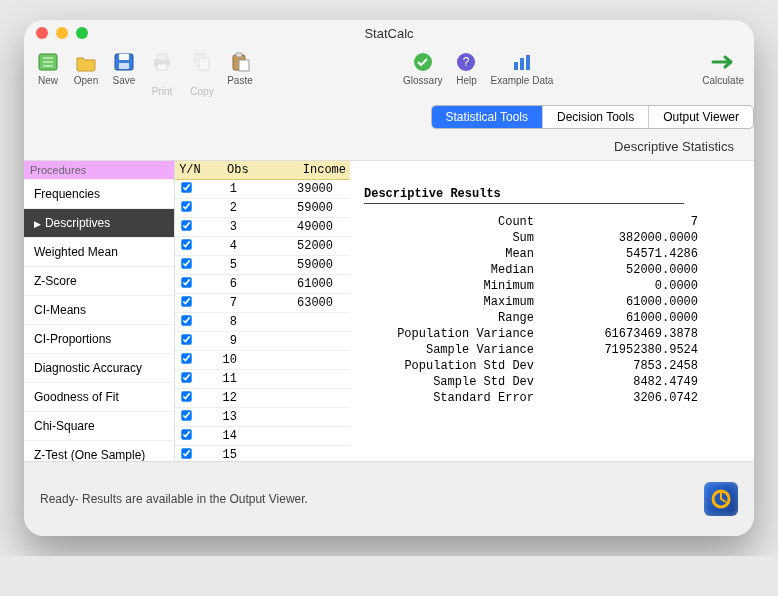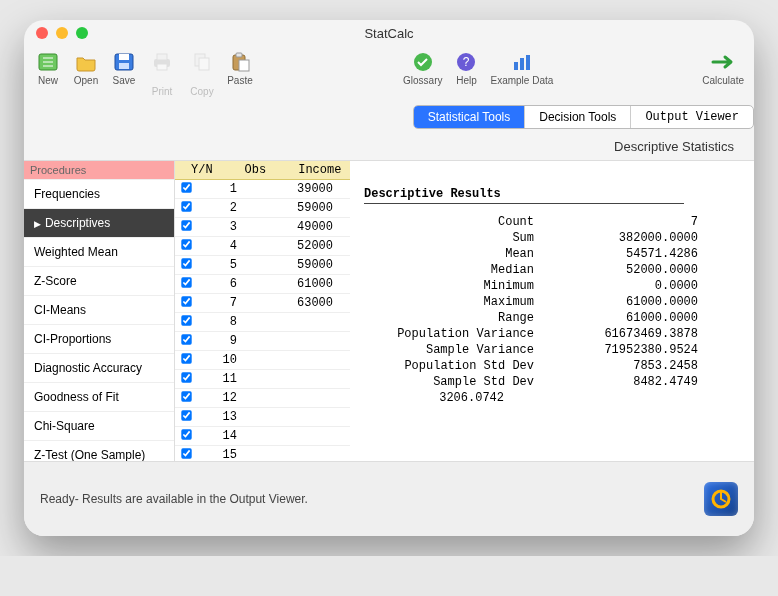--- a/index.html
+++ b/index.html
@@ -17,33 +17,33 @@
   .title{font-size:13px;color:#333;}
   .toolbar{display:flex;align-items:flex-start;padding:4px 10px 2px 10px;gap:12px;}
   .tb-group{display:flex;gap:10px;}
   .tb-btn{display:flex;flex-direction:column;align-items:center;font-size:10px;color:#555;gap:1px;}
   .tb-icon{width:28px;height:24px;border-radius:4px;display:flex;align-items:center;justify-content:center;}
   .spacer{flex:1;}
   .calc-btn .tb-icon{font-size:20px;}
   .tabstrip{display:flex;justify-content:flex-end;margin:6px 0 8px 0;}
   .seg{display:flex;border:1px solid #bbb;border-radius:5px;overflow:hidden;background:#fff;font-size:12px;}
   .seg div{padding:4px 14px;border-right:1px solid #ccc;cursor:default;}
-  .seg div:last-child{border-right:none;font-family:Liberation Mono, monospace;}
+  .seg div:last-child{border-right:none;}
   .seg .active{background:#2a74ff;color:#fff;}
   .section-title{font-size:13px;color:#333;text-align:right;padding:2px 20px 6px 0;}
   .main{display:flex;background:#fff;height:300px;border-top:1px solid #ddd;}
   .sidebar{width:150px;border-right:1px solid #ddd;overflow:auto;font-size:12px;}
-  .procedures-hdr{padding:3px 6px;color:#666;font-size:11px;border-bottom:1px solid #eee;background:#fca5a5;}
+  .procedures-hdr{padding:3px 6px;color:#666;font-size:11px;border-bottom:1px solid #eee;background:#f0abfc;}
   .side-item{padding:7px 10px;border-bottom:1px solid #eee;white-space:nowrap;overflow:hidden;text-overflow:ellipsis;}
   .side-item.selected{background:#404040;color:#fff;position:relative;}
   .side-item.selected::before{content:"▶";font-size:9px;margin-right:4px;}
   .content{flex:1;display:flex;overflow:hidden;}
   .datagrid{flex:0 0 175px;font-family:"Menlo","Courier New",monospace;font-size:12px;overflow:auto;}
   .dg-header{display:flex;background:#f7ecb5;border-bottom:1px solid #d9c96a;}
-  .dg-header div{padding:2px 16px;}
+  .dg-header div{padding:2px 4px;}
   .dg-row{display:flex;border-bottom:1px solid #eee;height:18px;align-items:center;}
   .col-chk{width:22px;text-align:center;}
   .col-obs{width:40px;text-align:right;padding-right:6px;}
   .col-income{width:90px;text-align:right;padding-right:6px;}
   .col-chk input{margin:0;transform:scale(0.8);}
   .results{flex:1;font-family:"Menlo","Courier New",monospace;font-size:12px;overflow:auto;padding:8px 14px;}
   .res-header{display:inline-block;border-bottom:1px solid #444;padding:2px 0;margin-bottom:10px;margin-top:16px;font-weight:bold;width:320px;}
   .res-row{display:flex;padding:1px 0;}
   .res-label{width:170px;text-align:right;padding-right:24px;}
   .res-value{width:140px;text-align:right;}
@@ -326,20 +326,21 @@
             </div>
             <div class="res-row">
               <div class="res-label">Population Std Dev</div>
               <div class="res-value">7853.2458</div>
             </div>
             <div class="res-row">
               <div class="res-label">Sample Std Dev</div>
               <div class="res-value">8482.4749</div>
             </div>
             <div class="res-row">
+              <div class="res-label">Standard Error</div>
               <div class="res-value">3206.0742</div>
             </div>
           </div>
       </div>
     </div>
   </div>
 
   <div class="statusbar">
     <span>Ready- Results are available in the Output Viewer.</span>
     <div class="spacer"></div>

